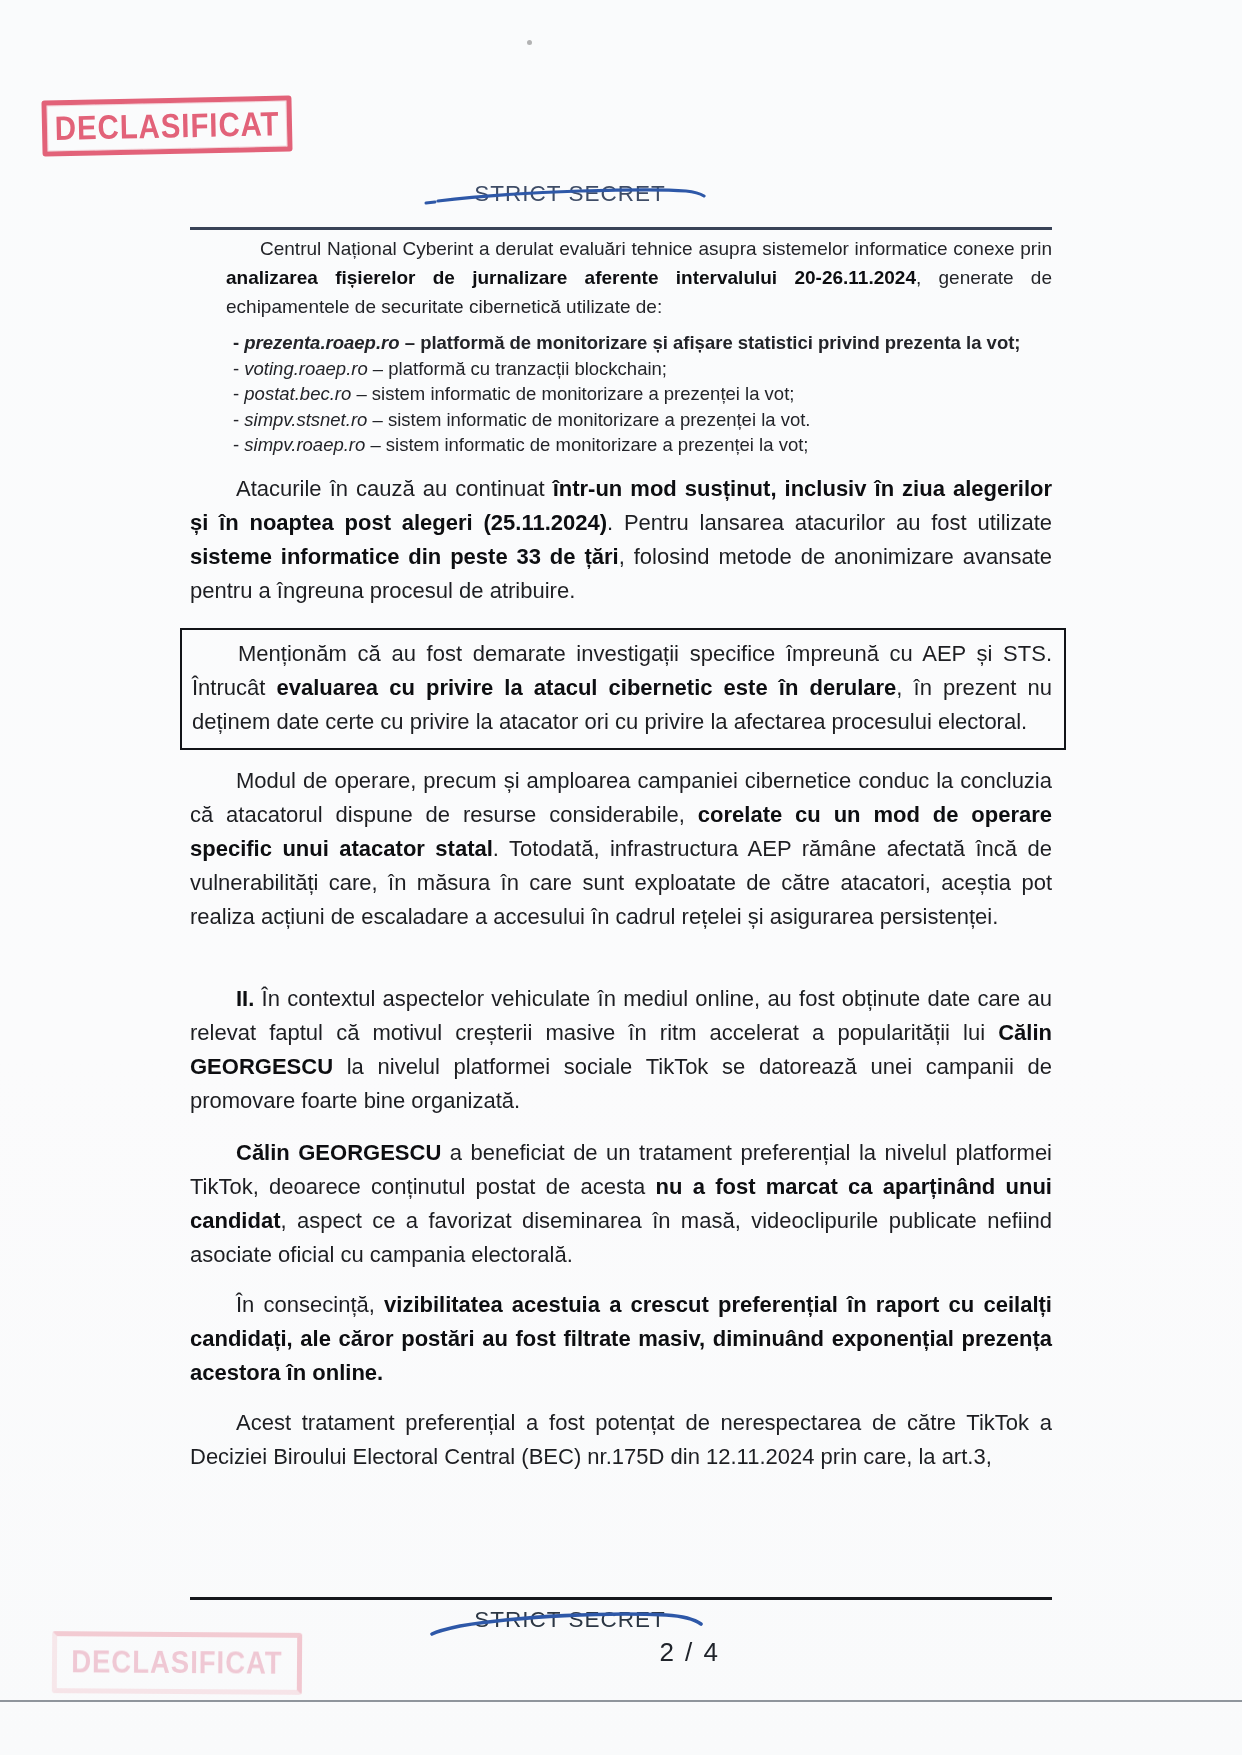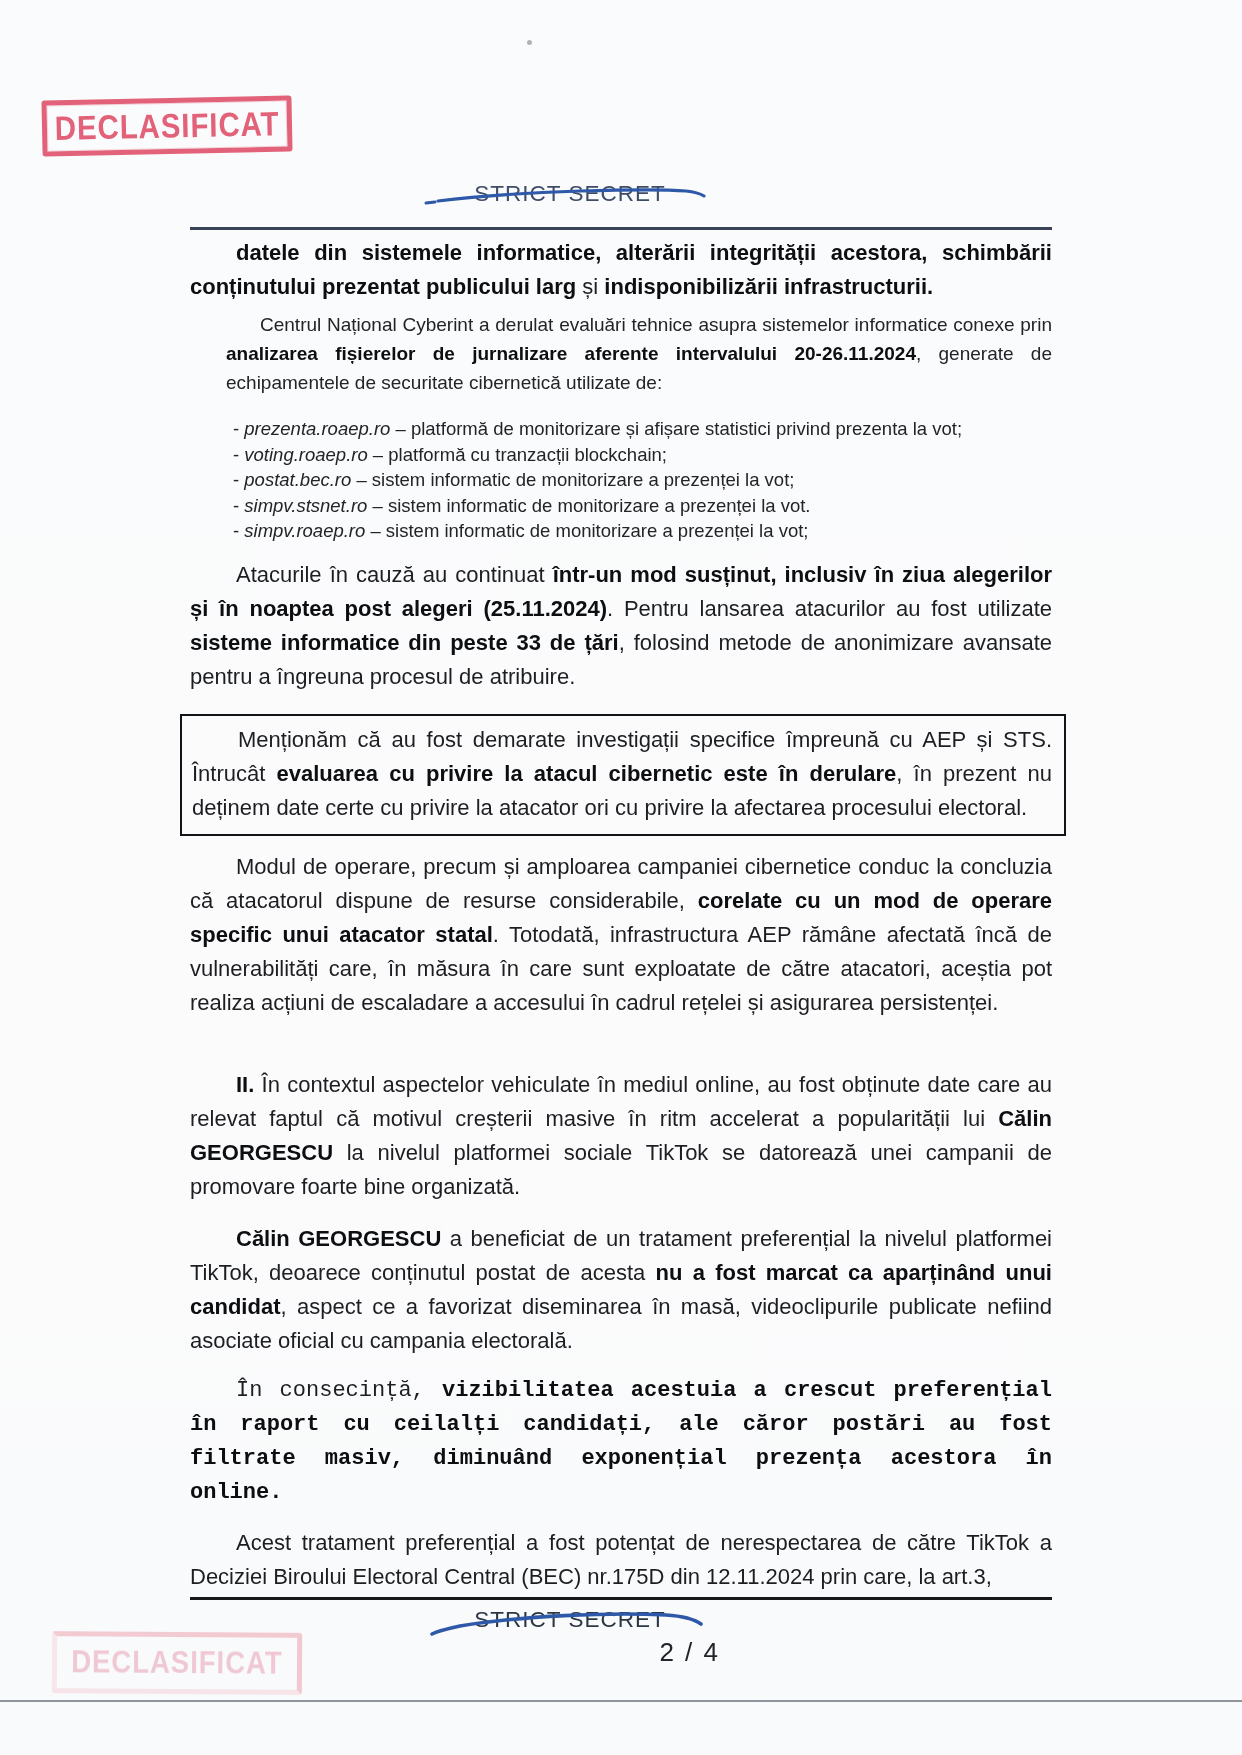--- a/index.html
+++ b/index.html
@@ -80,33 +80,32 @@
   <div class="classification header-classification">
     <span>STRICT SECRET</span>
     <svg class="strike-svg" viewBox="0 0 300 38">
       <path d="M6 28 l9 -1" stroke="var(--strike-ink-blue)" stroke-width="3" fill="none" stroke-linecap="round"></path>
       <path d="M18 26 C 50 22, 100 18, 160 16 C 210 14.5, 248 14.5, 266 16 C 274 16.8, 280 18.5, 284 21" stroke="var(--strike-ink-blue)" stroke-width="3.2" fill="none" stroke-linecap="round"></path>
     </svg>
   </div>
   <div class="header-rule"></div>
 
   <main class="content" id="doc-body">
-      <p class="blk body" style="margin-top: 8px;"><span class="b">datele din sistemele informatice, alterării integrității acestora, schimbării conținutului prezentat publicului larg </span><span>și </span><span class="b">indisponibilizării infrastructurii.</span></p>
       <p class="blk sub" style="margin-top: 6px;"><span>Centrul Național Cyberint a derulat evaluări tehnice asupra sistemelor informatice conexe prin </span><span class="b">analizarea fișierelor de jurnalizare aferente intervalului 20-26.11.2024</span><span>, generate de echipamentele de securitate cibernetică utilizate de:</span></p>
-      <div class="blk bullet" style="margin-top: 19px;"><span>- </span><span class="i">prezenta.roaep.ro</span><span> – platformă de monitorizare și afișare statistici privind prezenta la vot;</span></div>
+      <div class="blk bullet" style="margin-top: 9px; font-weight: bold;"><span>- </span><span class="i">prezenta.roaep.ro</span><span> – platformă de monitorizare și afișare statistici privind prezenta la vot;</span></div>
       <div class="blk bullet"><span>- </span><span class="i">voting.roaep.ro</span><span> – platformă cu tranzacții blockchain;</span></div>
       <div class="blk bullet"><span>- </span><span class="i">postat.bec.ro</span><span> – sistem informatic de monitorizare a prezenței la vot;</span></div>
       <div class="blk bullet"><span>- </span><span class="i">simpv.stsnet.ro</span><span> – sistem informatic de monitorizare a prezenței la vot.</span></div>
       <div class="blk bullet"><span>- </span><span class="i">simpv.roaep.ro</span><span> –  sistem informatic de monitorizare a prezenței la vot;</span></div>
       <p class="blk body" style="margin-top: 14px;"><span>Atacurile în cauză au continuat </span><span class="b">într-un mod susținut, inclusiv în ziua alegerilor și în noaptea post alegeri (25.11.2024)</span><span>. Pentru lansarea atacurilor au fost utilizate </span><span class="b">sisteme informatice din peste 33 de țări</span><span>, folosind metode de anonimizare avansate pentru a îngreuna procesul de atribuire.</span></p>
       <p class="blk boxed" style="margin-top: 20px;"><span>Menționăm că au fost demarate investigații specifice împreună cu AEP și STS. Întrucât </span><span class="b">evaluarea cu privire la atacul cibernetic este în derulare</span><span>, în prezent nu deținem date certe cu privire la atacator ori cu privire la afectarea procesului electoral.</span></p>
       <p class="blk body" style="margin-top: 14px;"><span>Modul de operare, precum și amploarea campaniei cibernetice conduc la concluzia că atacatorul dispune de resurse considerabile, </span><span class="b">corelate cu un mod de operare specific unui atacator statal</span><span>. Totodată, infrastructura AEP rămâne afectată încă de vulnerabilități care, în măsura în care sunt exploatate de către atacatori, aceștia pot realiza acțiuni de escaladare a accesului în cadrul rețelei și asigurarea persistenței.</span></p>
       <p class="blk body" style="margin-top: 48px;"><span class="b">II.</span><span> În contextul aspectelor vehiculate în mediul online, au fost obținute date care au relevat faptul că motivul creșterii masive în ritm accelerat a popularității lui </span><span class="b">Călin GEORGESCU</span><span> la nivelul platformei sociale TikTok se datorează unei campanii de promovare foarte bine organizată.</span></p>
       <p class="blk body" style="margin-top: 18px;"><span class="b">Călin GEORGESCU</span><span> a beneficiat de un tratament preferențial la nivelul platformei TikTok, deoarece conținutul postat de acesta </span><span class="b">nu a fost marcat ca aparținând unui candidat</span><span>, aspect ce a favorizat diseminarea în masă, videoclipurile publicate nefiind asociate oficial cu campania electorală.</span></p>
-      <p class="blk body" style="margin-top: 16px; font-family: Liberation Mono, monospace;"><span>În consecință, </span><span class="b">vizibilitatea acestuia a crescut preferențial în raport cu ceilalți candidați, ale căror postări au fost filtrate masiv, diminuând exponențial prezența acestora în online.</span></p>
+      <p class="blk body" style="margin-top: 16px;"><span>În consecință, </span><span class="b">vizibilitatea acestuia a crescut preferențial în raport cu ceilalți candidați, ale căror postări au fost filtrate masiv, diminuând exponențial prezența acestora în online.</span></p>
       <p class="blk body" style="margin-top: 16px;"><span>Acest tratament preferențial a fost potențat de nerespectarea de către TikTok a Deciziei Biroului Electoral Central (BEC) nr.175D din 12.11.2024 prin care, la art.3,</span></p>
     </main>
 
   <div class="footer-rule"></div>
   <div class="classification footer-classification">
     <span>STRICT SECRET</span>
     <svg class="strike-svg" viewBox="0 0 300 38">
       <path d="M12 33 C 18 30, 26 28, 40 25 C 100 15, 190 11, 246 14 C 262 15, 274 18, 281 23" stroke="var(--strike-ink-blue)" stroke-width="3.6" fill="none" stroke-linecap="round"></path>
     </svg>
   </div>

